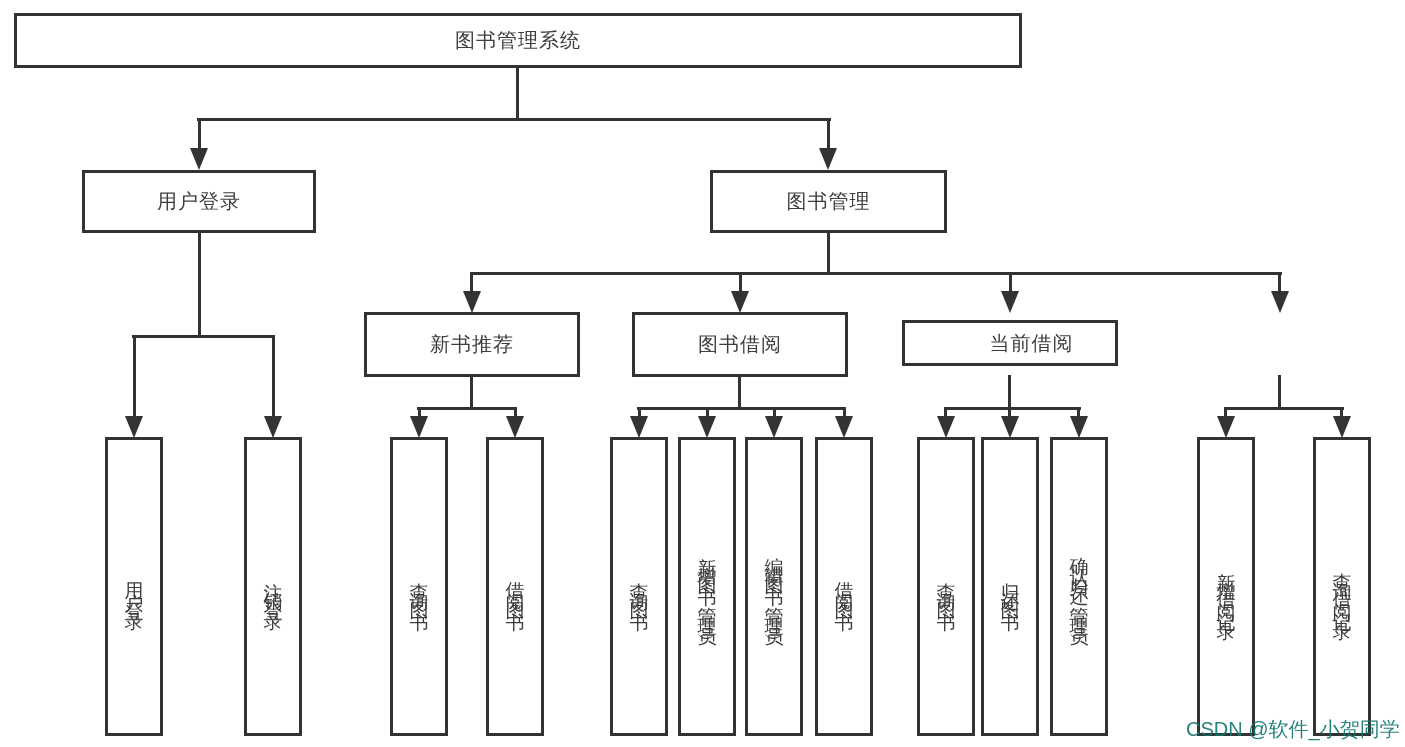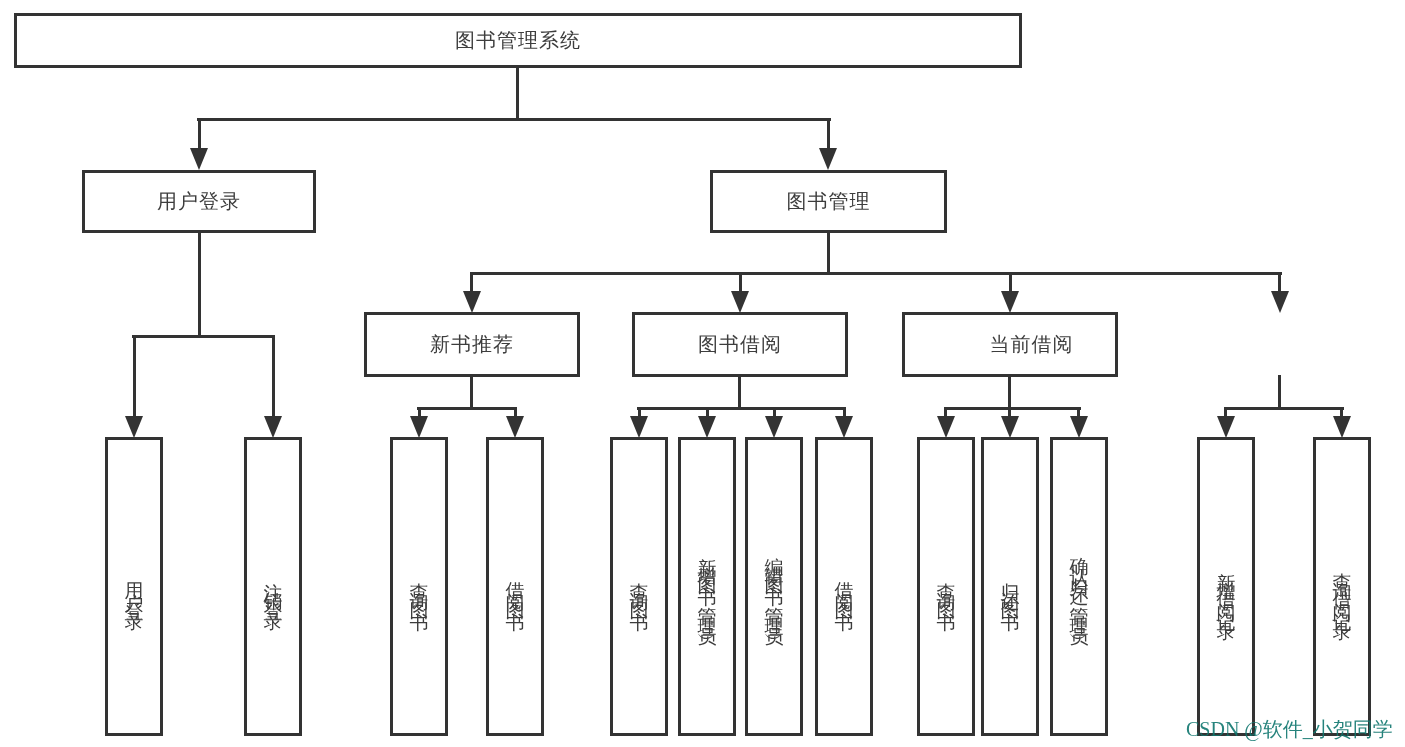--- a/index.html
+++ b/index.html
@@ -1,21 +1,21 @@
 <!DOCTYPE html>
 <html><head>
 <meta charset="utf-8">
 <style>
   html, body { margin: 0; padding: 0; background: #ffffff; }
   .canvas {
     position: relative;
     width: 1405px;
     height: 747px;
     background: #ffffff;
-    font-family: Liberation Serif, serif;
+    font-family: Liberation Sans, sans-serif;
     overflow: hidden;
   }
   .box {
     position: absolute;
     background: #ffffff;
     border: 3px solid #333333;
     box-sizing: border-box;
     display: flex;
     align-items: center;
     justify-content: center;
@@ -78,21 +78,21 @@
   <div class="line" style="left:739px; top:274px; width:3px; height:20px;"></div>
   <div class="line" style="left:1009px; top:274px; width:3px; height:20px;"></div>
   <div class="line" style="left:1278px; top:274px; width:3px; height:20px;"></div>
   <div class="arrow" style="left:463px; top:291px;"></div>
   <div class="arrow" style="left:731px; top:291px;"></div>
   <div class="arrow" style="left:1001px; top:291px;"></div>
   <div class="arrow" style="left:1271px; top:291px;"></div>
 
   <div class="box hbox" style="left:632px; top:312px; width:216px; height:65px;">图书借阅</div>
   <div class="box hbox" style="left:364px; top:312px; width:216px; height:65px;">新书推荐</div>
-  <div class="box hbox" style="left:902px; top:312px; width:216px; height:65px;padding-left:43px;">当前借阅</div>
+  <div class="box hbox" style="left:902px; top:320px; width:216px; height:46px;padding-left:43px;">当前借阅</div>
 
   <div class="line" style="left:470px; top:375px; width:3px; height:33px;"></div>
   <div class="line" style="left:417px; top:407px; width:100px; height:3px;"></div>
   <div class="line" style="left:418px; top:409px; width:3px; height:10px;"></div>
   <div class="line" style="left:514px; top:409px; width:3px; height:10px;"></div>
   <div class="arrow" style="left:410px; top:416px;"></div>
   <div class="arrow" style="left:506px; top:416px;"></div>
 
   <div class="line" style="left:738px; top:375px; width:3px; height:33px;"></div>
   <div class="line" style="left:637px; top:407px; width:209px; height:3px;"></div>

